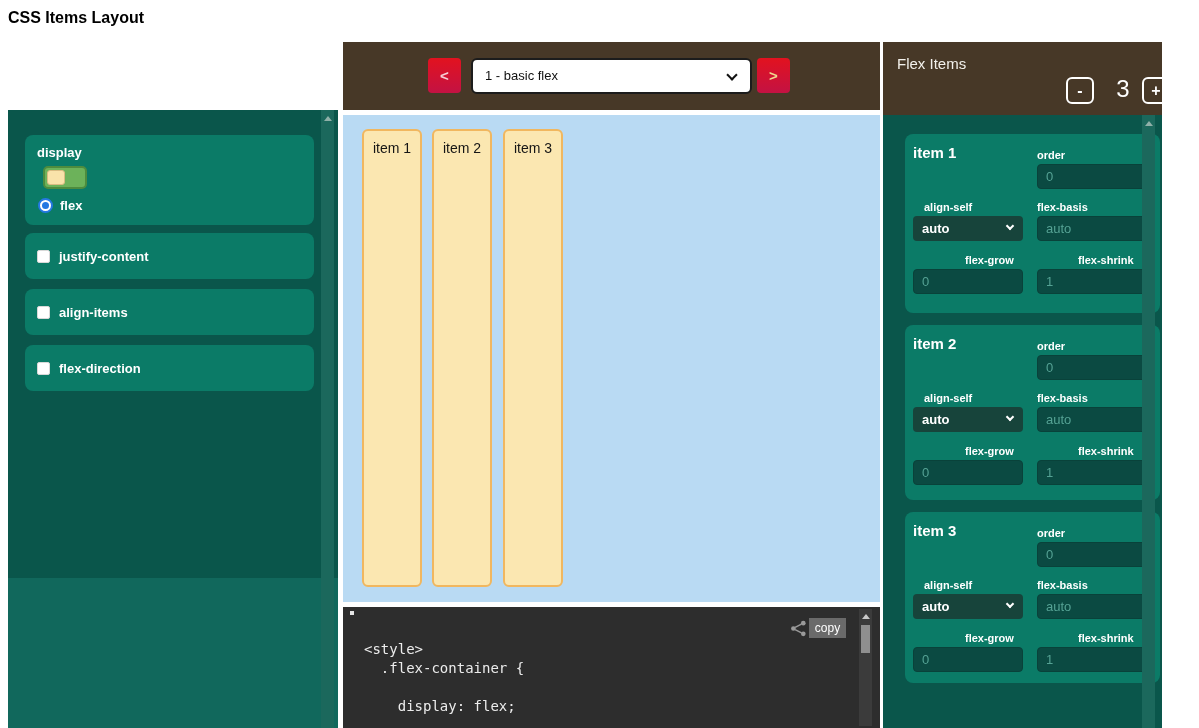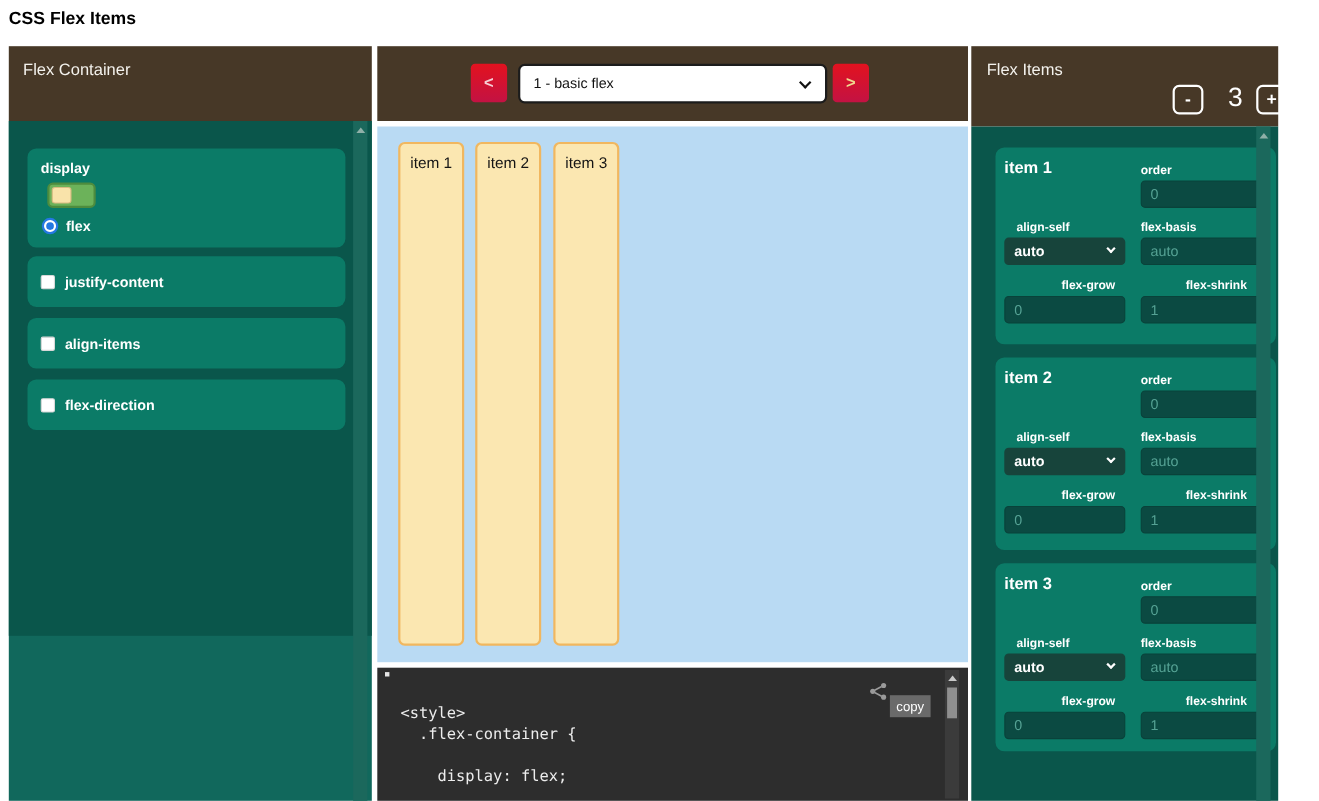--- a/index.html
+++ b/index.html
@@ -73,21 +73,21 @@
                text-align:center; padding-top:9px; }
   #fitem-0 { left:19px; } #fitem-1 { left:89px; } #fitem-2 { left:160px; }
 
   
   .code-panel { position:absolute; left:0; top:565px; width:537px; height:121px; background:#2D2D2D; }
   .code-dot { position:absolute; left:7px; top:4px; width:4px; height:4px; background:#e6e6e6; }
   .code-pre { position:absolute; left:21px; top:33px; font-family:"DejaVu Sans Mono", monospace;
               font-size:14px; line-height:19px; color:#ECECEC; white-space:pre; }
   .share-icon { position:absolute; right:73px; top:13px; width:17px; height:17px; }
   .copy-btn { position:absolute; right:34px; top:11px; width:37px; height:20px; background:#6A6A6A;
-              border:none; color:#fff; font-size:12px; text-align:center; line-height:20px; cursor:pointer;margin-top:14px; }
+              border:none; color:#fff; font-size:12px; text-align:center; line-height:20px; cursor:pointer; }
   .code-scroll { position:absolute; right:8px; top:2px; bottom:2px; width:13px; background:#3B3B3B; }
   .code-scroll .arr { position:absolute; top:5px; left:3px; width:0; height:0;
       border-left:4px solid transparent; border-right:4px solid transparent;
       border-bottom:5px solid #C9C9C9; }
   .code-thumb { position:absolute; top:16px; left:2px; width:9px; height:28px; background:#8F8F8F; }
 
   
   .count-btn { position:absolute; top:35px; width:28px; height:27px; background:transparent;
                border:2px solid #fff; border-radius:6px; color:#fff; font-size:16px; font-weight:700;
                text-align:center; line-height:23px; cursor:pointer; }
@@ -110,26 +110,23 @@
   .f-select .chev { border-color:#fff; right:10px; top:7px; width:6px; height:6px; }
   .lab-c1 { left:19px;text-align:right; }  .lab-c2 { left:132px; }
   .ctl-c1 { left:8px; }  .ctl-c2 { left:132px; }
   .row1-lab { top:15px; } .row1-ctl { top:30px; }
   .row2-lab { top:67px; } .row2-ctl { top:82px; }
   .row3-lab { top:120px;margin-left:41px; } .row3-ctl { top:135px; }
 </style>
 </head>
 <body>
 
-<div class="app-title">CSS Flex Items</div>
+<div class="app-title">CSS Items Layout</div>
 
 <div class="panel" id="panel-left">
-  <div class="panel-header">
-    <span>Flex Container</span>
-  </div>
   <div class="panel-body">
     <div class="content-dark"></div>
 
     <div class="prop-card" id="card-display">
       <div class="card-label">display</div>
       <div class="toggle-track">
         <div class="toggle-knob"></div>
       </div>
       <div class="radio-row">
         <div class="radio-outer">

